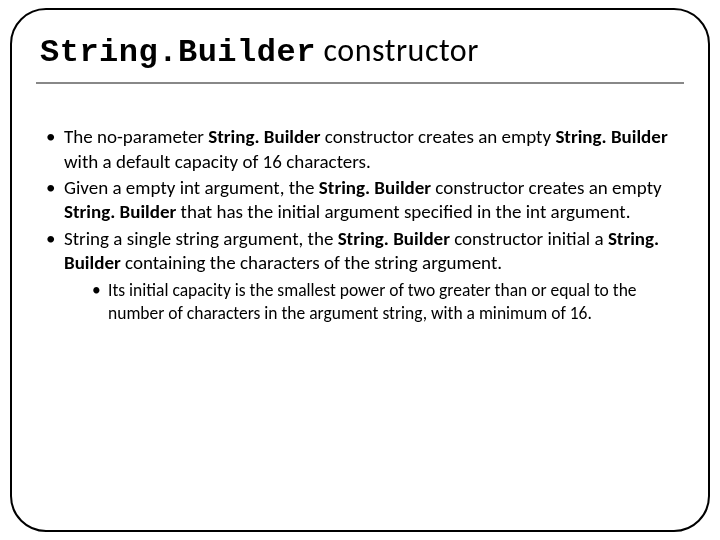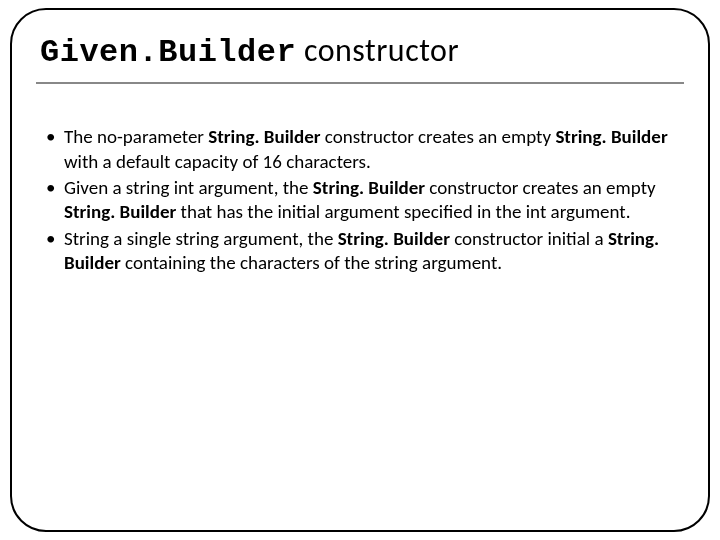--- a/index.html
+++ b/index.html
@@ -79,22 +79,24 @@
     font-size: 17.5px;
     color: #000;
   }
   .b { font-weight: bold; }
 </style>
 </head>
 <body>
 
 <div class="slide-frame">
   <div class="title">
-    <span class="mono">Given.Builder</span><span> constructor</span>
+    <span class="mono">String.Builder</span><span> constructor</span>
   </div>
   <div class="underline"></div>
 
   <ul class="main" id="bullet-list">
       <li><span>The no-parameter </span><span class="b">String. Builder</span><span> constructor creates an empty </span><span class="b">String. Builder</span><span> with a default capacity of 16 characters.</span></li>
-      <li><span>Given a string int argument, the </span><span class="b">String. Builder</span><span> constructor creates an empty </span><span class="b">String. Builder</span><span> that has the initial argument specified in the int argument.</span></li>
-      <li><span>String a single string argument, the </span><span class="b">String. Builder</span><span> constructor initial a </span><span class="b">String. Builder</span><span> containing the characters of the string argument.</span></li>
+      <li><span>Given a empty int argument, the </span><span class="b">String. Builder</span><span> constructor creates an empty </span><span class="b">String. Builder</span><span> that has the initial argument specified in the int argument.</span></li>
+      <li><span>String a single string argument, the </span><span class="b">String. Builder</span><span> constructor initial a </span><span class="b">String. Builder</span><span> containing the characters of the string argument.</span><ul class="sub">
+          <li><span>Its initial capacity is the smallest power of two greater than or equal to the number of characters in the argument string, with a minimum of 16.</span></li>
+        </ul></li>
     </ul>
 </div>
 
 </body></html>

